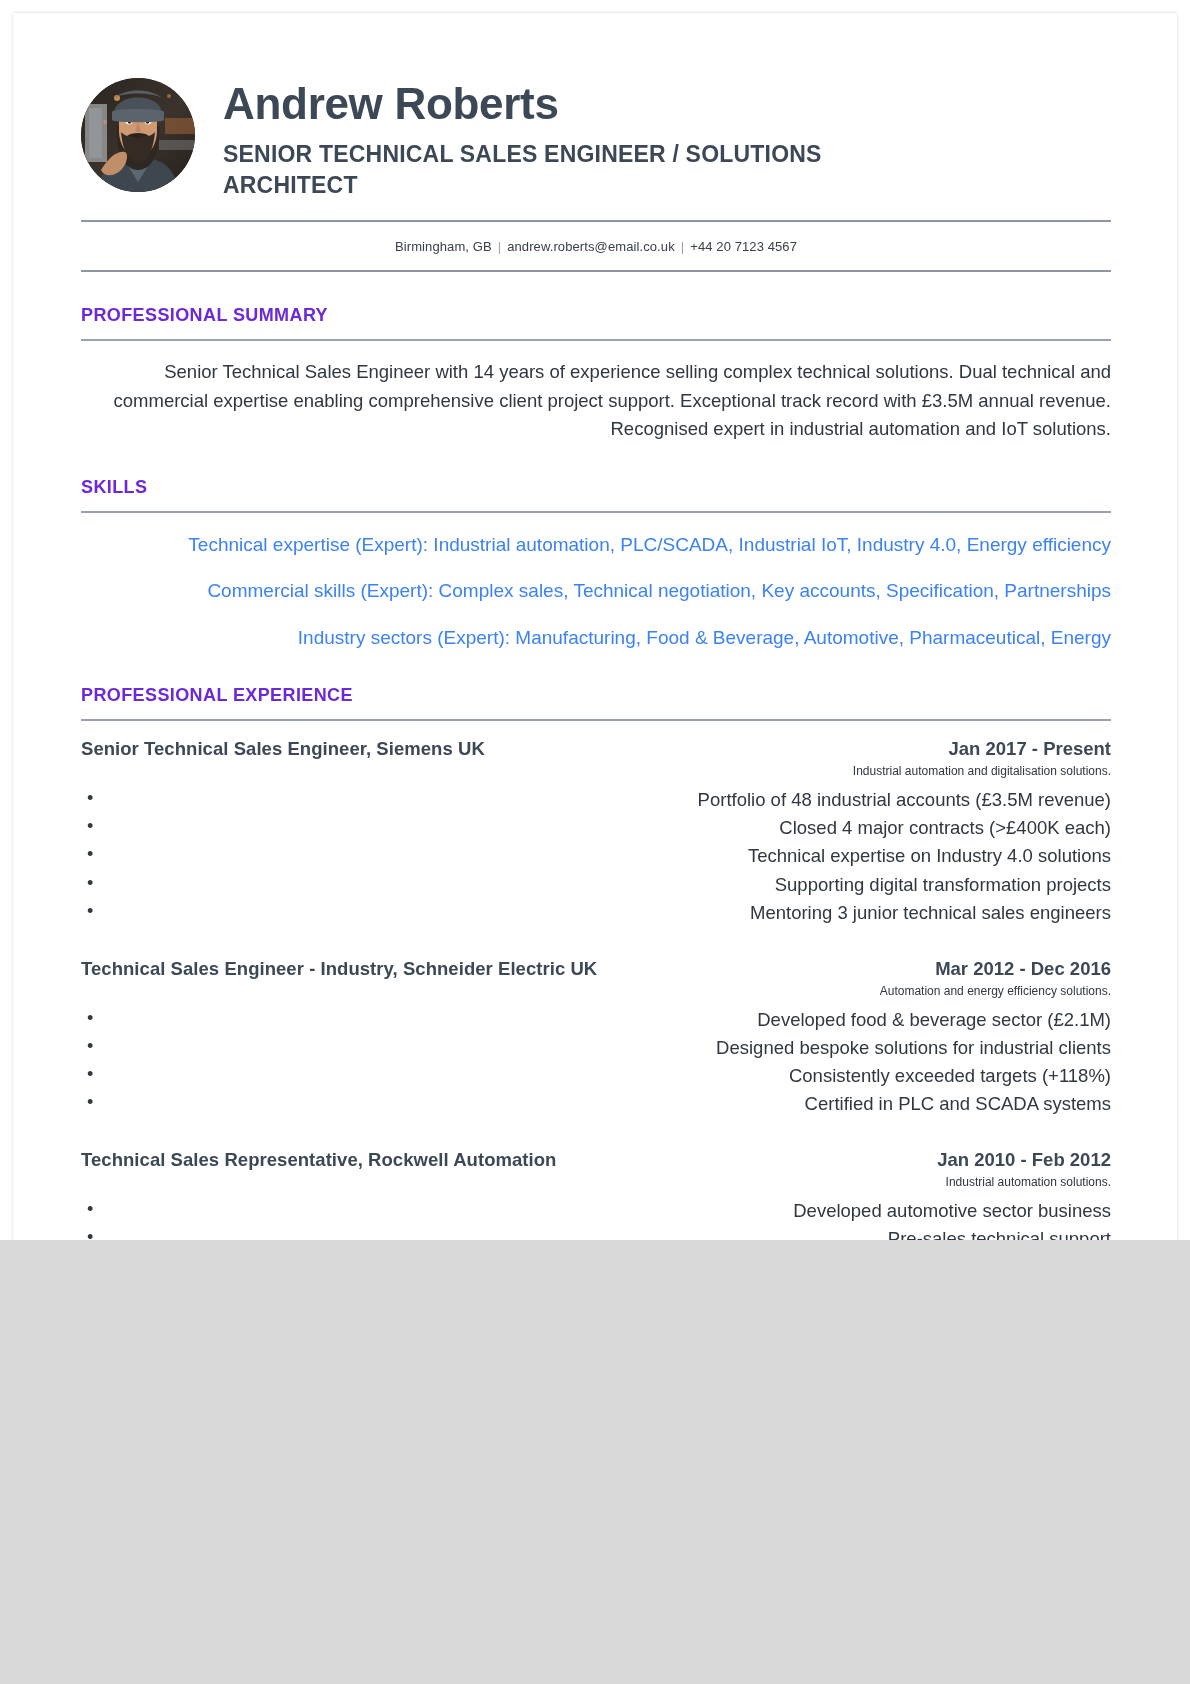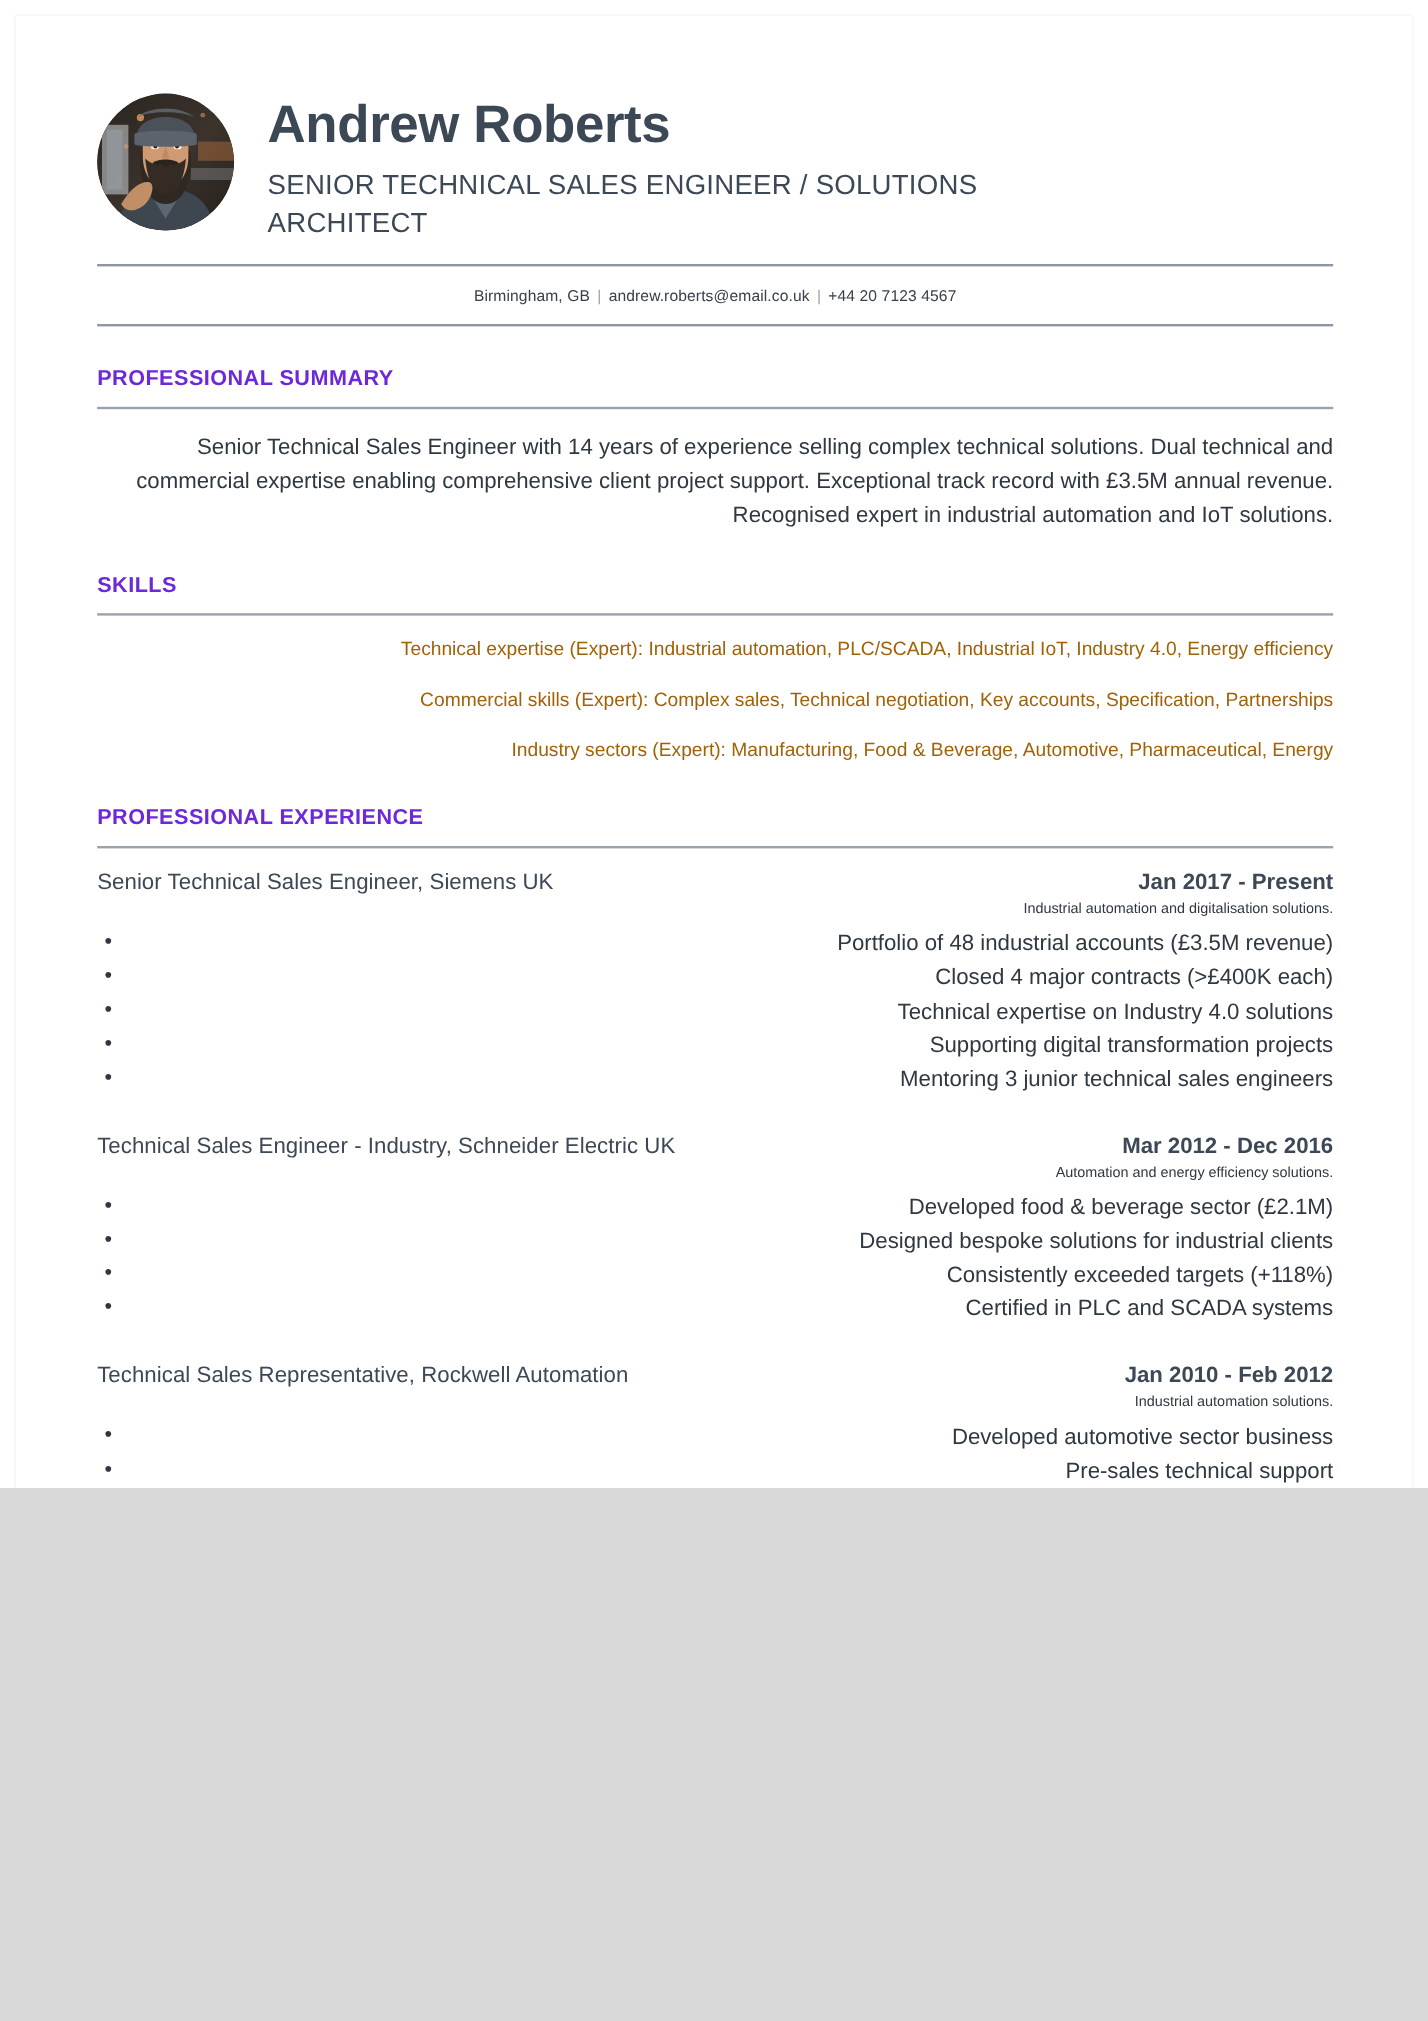--- a/index.html
+++ b/index.html
@@ -58,21 +58,21 @@
   .name {
     font-size: 44px;
     font-weight: bold;
     color: #3c4856;
     letter-spacing: -0.3px;
     line-height: 1.05;
     margin: 0 0 12px 0;
   }
   .subtitle {
     font-size: 23px;
-    font-weight: normal;
+    font-weight: bold;
     color: #3c4856;
     letter-spacing: 0.2px;
     line-height: 1.32;
     margin: 0;
     max-width: 700px;
   }
 
   .rule {
     height: 0;
     border-top: 2px solid #8d96a2;
@@ -109,39 +109,39 @@
   }
   .section-body { margin-top: 17px; text-align: right; }
 
   .para {
     font-size: 18.5px;
     line-height: 1.55;
     color: #2f3740;
     margin: 0;
   }
   .skill-line {
-    font-size: 16px;
+    font-size: 19px;
     line-height: 1.55;
-    color: #a16207;
+    color: #3b82f6;
     margin: 0 0 17px 0;
   }
   .skill-line:last-child { margin-bottom: 0; }
 
   
   .job { margin-bottom: 31px; }
   .job:last-child { margin-bottom: 0; }
   .job-head {
     display: flex;
     justify-content: space-between;
     align-items: baseline;
     gap: 20px;
   }
   .job-title {
     font-size: 18.5px;
-    font-weight: normal;
+    font-weight: bold;
     color: #3c4856;
     letter-spacing: 0.05px;
   }
   .job-dates {
     font-size: 18.5px;
     font-weight: bold;
     color: #3c4856;
     white-space: nowrap;
   }
   .job-desc {

